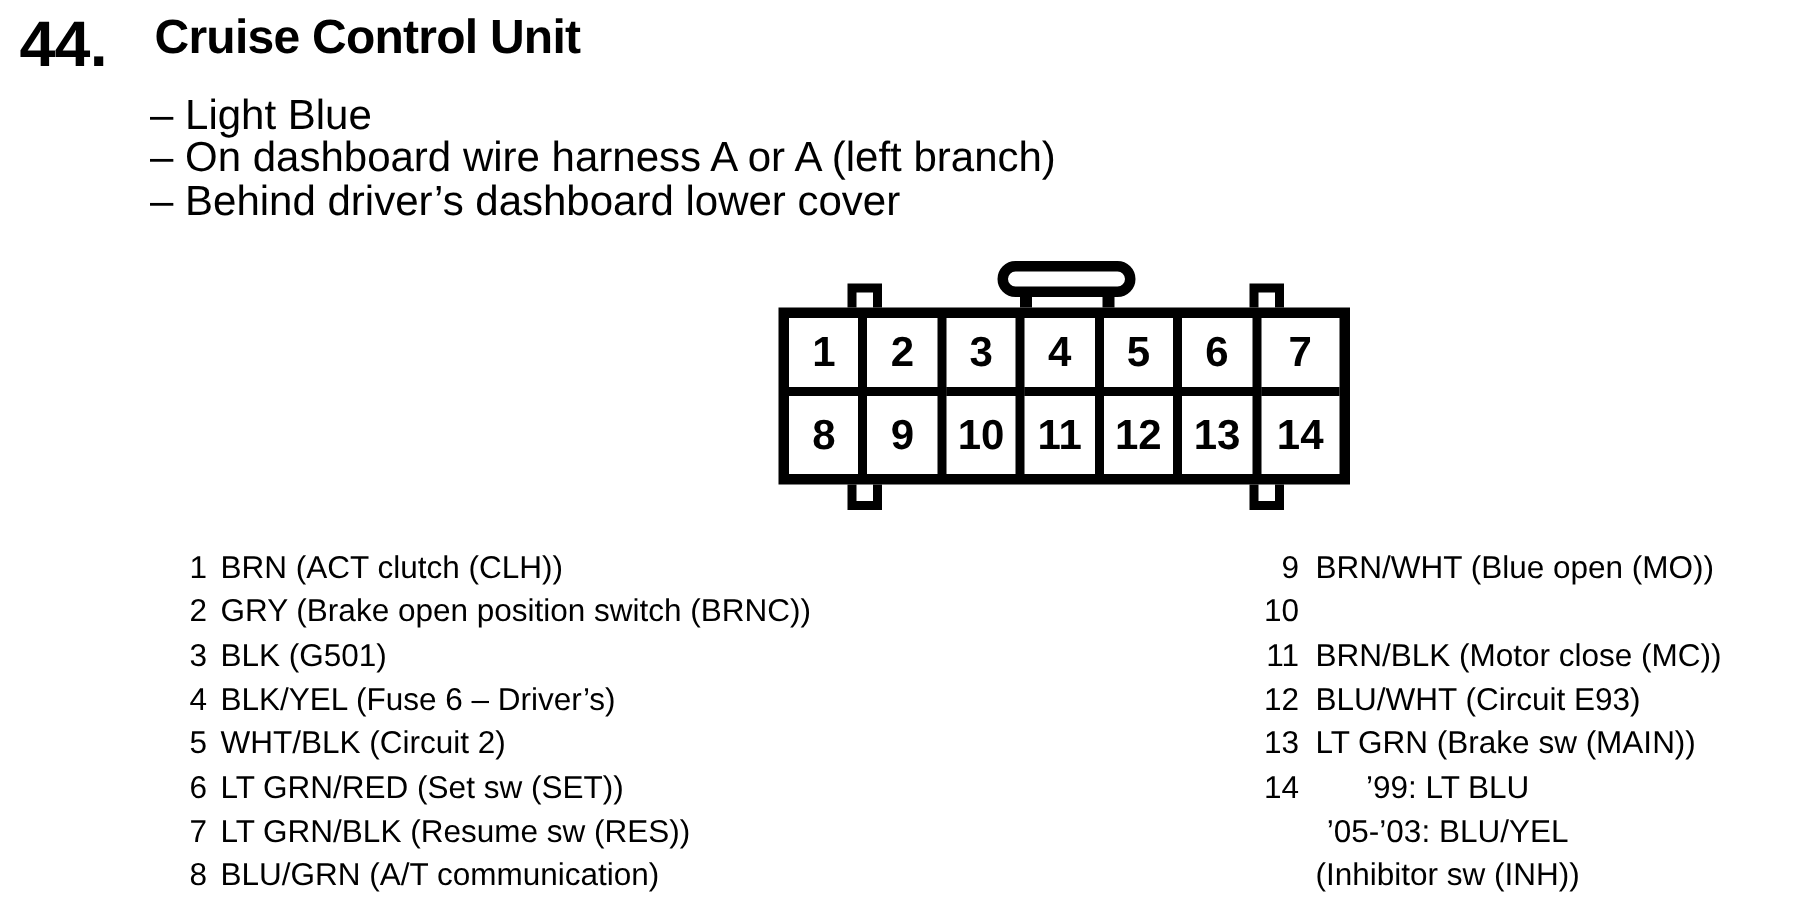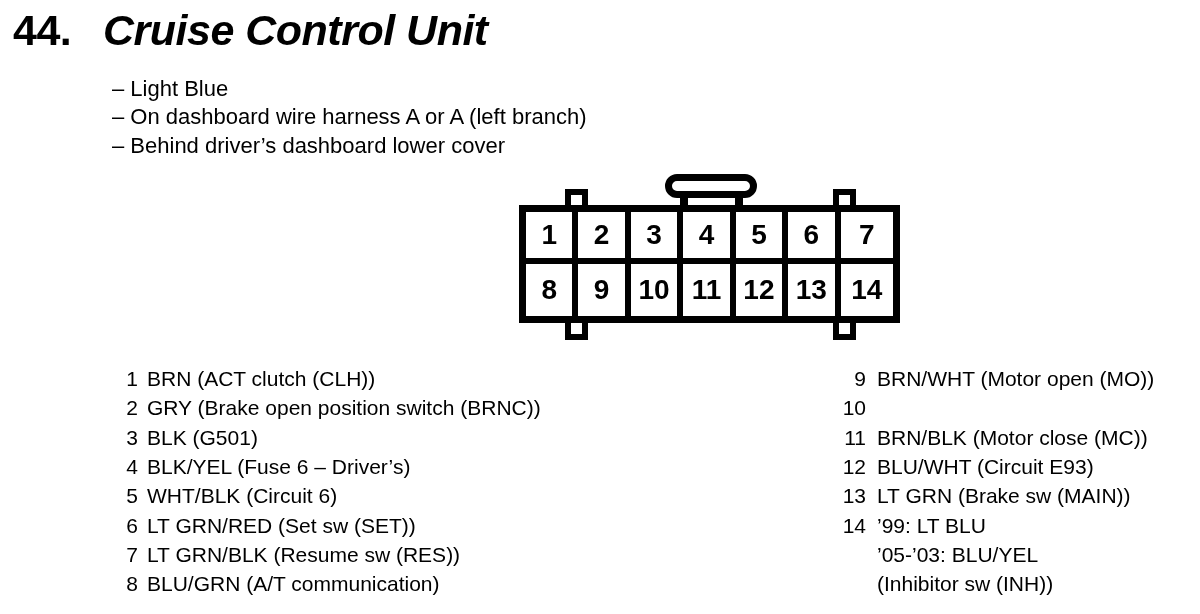--- a/index.html
+++ b/index.html
@@ -16,30 +16,29 @@
   
   .sec-header { position: absolute; left: 13px; top: 6px; display: flex; }
   .sec-num {
     width: 90px;
     font-size: 43px;
     font-weight: 700;
     letter-spacing: -0.5px;
   }
   .sec-title {
     margin: 0;
-    font-size: 43px;
+    font-size: 32px;
     font-weight: 700;
     letter-spacing: -0.5px;
     white-space: nowrap;
-    font-style: italic;
   }
   .notes {
     position: absolute; left: 96px; top: 59px;
-    margin: 16px; padding: 0; list-style: none;
-    font-size: 22px;
+    margin: 4px; padding: 0; list-style: none;
+    font-size: 28px;
   }
   .notes li { line-height: 28.4px; white-space: nowrap; }
 
   
   .connector { position: absolute; left: 519px; top: 172px; width: 381px; height: 170px; }
 
   .latch-loop {
     position: absolute; left: 146px; top: 2px; width: 92px; height: 24px;
     border: 7px solid #000; border-radius: 12px; box-sizing: border-box;
     background: #fff; z-index: 0;
@@ -73,21 +72,21 @@
   .cell:nth-child(n+8) { border-bottom: none; }
 
   
   .pin-list { position: absolute; top: 364px; font-size: 21px; }
   .pin-list.left  { left: 112px; }
   .pin-list.right { left: 820px; }
   .pin-row { display: flex; align-items: flex-start; }
   .pin-num  { line-height: 29.35px; text-align: right; flex: none; }
   .left  .pin-num { width: 26px; margin-right: 9px; }
   .right .pin-num { width: 46px; margin-right: 11px; }
-  .pin-desc { line-height: 29.35px; white-space: pre-line; }
+  .pin-desc { line-height: 29.35px; white-space: pre-line; text-align: center; }
 </style>
 </head>
 <body>
 
 <div class="page">
 
   <div class="sec-header">
     <span class="sec-num">44.</span>
     <h1 class="sec-title">Cruise Control Unit</h1>
   </div>
@@ -137,40 +136,40 @@
     <div class="pin-row">
       <span class="pin-num">3</span>
       <span class="pin-desc">BLK (G501)</span>
     </div>
     <div class="pin-row">
       <span class="pin-num">4</span>
       <span class="pin-desc">BLK/YEL (Fuse 6 – Driver’s)</span>
     </div>
     <div class="pin-row">
       <span class="pin-num">5</span>
-      <span class="pin-desc">WHT/BLK (Circuit 6)</span>
+      <span class="pin-desc">WHT/BLK (Circuit 2)</span>
     </div>
     <div class="pin-row">
       <span class="pin-num">6</span>
       <span class="pin-desc">LT GRN/RED (Set sw (SET))</span>
     </div>
     <div class="pin-row">
       <span class="pin-num">7</span>
       <span class="pin-desc">LT GRN/BLK (Resume sw (RES))</span>
     </div>
     <div class="pin-row">
       <span class="pin-num">8</span>
       <span class="pin-desc">BLU/GRN (A/T communication)</span>
     </div>
   </div>
 
   <div class="pin-list right">
     <div class="pin-row">
       <span class="pin-num">9</span>
-      <span class="pin-desc">BRN/WHT (Motor open (MO))</span>
+      <span class="pin-desc">BRN/WHT (Blue open (MO))</span>
     </div>
     <div class="pin-row">
       <span class="pin-num">10</span>
     </div>
     <div class="pin-row">
       <span class="pin-num">11</span>
       <span class="pin-desc">BRN/BLK (Motor close (MC))</span>
     </div>
     <div class="pin-row">
       <span class="pin-num">12</span>

